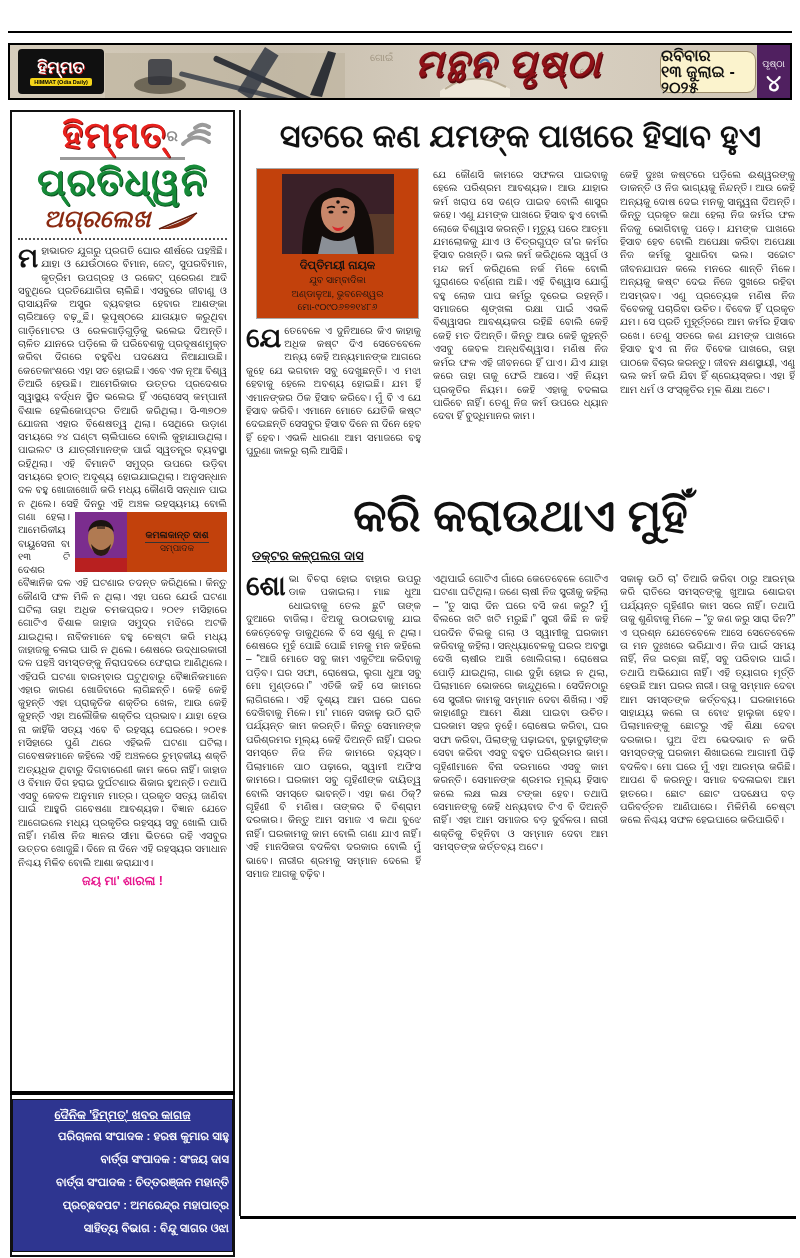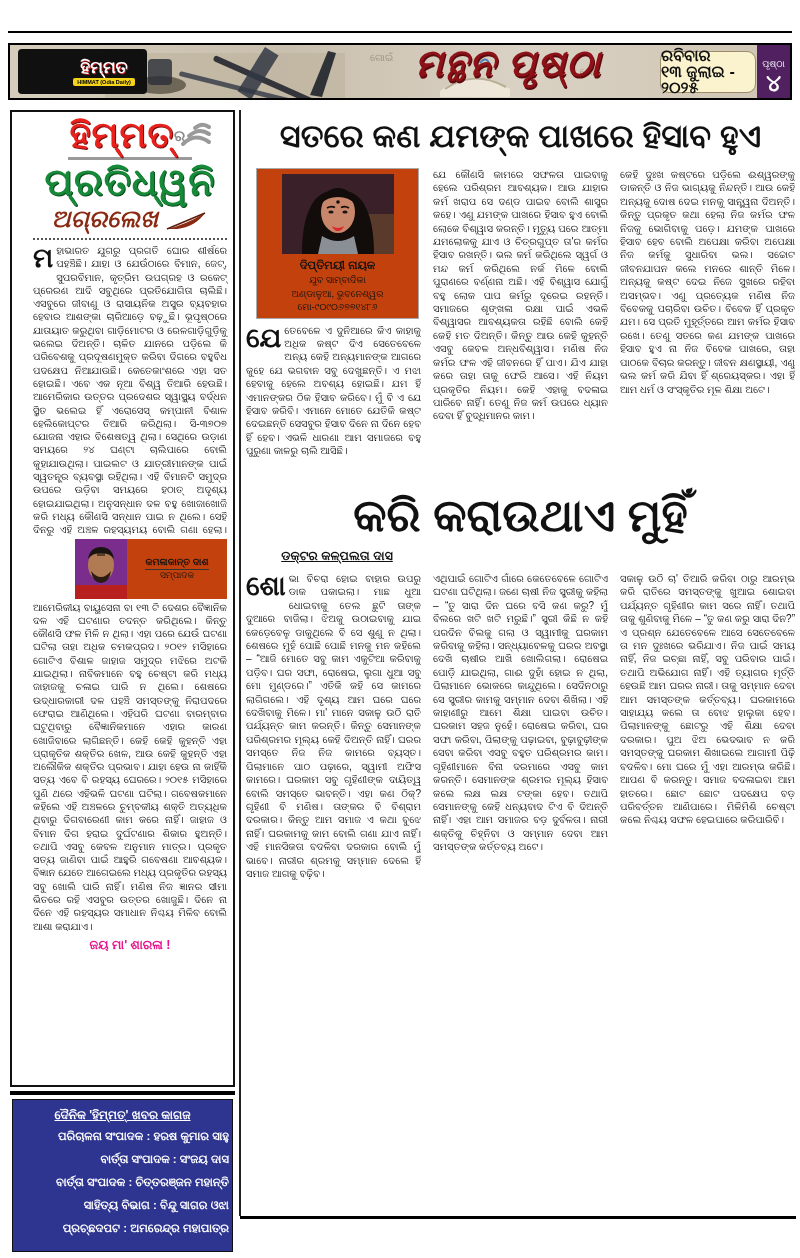--- a/index.html
+++ b/index.html
@@ -5,36 +5,36 @@
   html,body{margin:0;padding:0;background:#fff;}
   #page{position:relative;width:800px;height:1258px;background:#fff;overflow:hidden;
         font-family:"Liberation Sans","DejaVu Sans",sans-serif;color:#111;}
   .abs{position:absolute;}
   
   #top-rule{left:8px;top:31px;width:784px;height:2px;background:#000;}
   #banner{left:8px;top:43px;width:784px;height:57px;border:2px solid #000;box-sizing:border-box;overflow:hidden;
           background:linear-gradient(90deg,#d6cdbc,#c9bfae 35%,#d9d1c3 65%,#cfc5b4);}
   #banner svg.deco{position:absolute;left:0;top:0;}
   #mast-logo{position:absolute;left:8px;top:4px;width:86px;height:45px;background:#101010;border-radius:4px;
-             display:flex;flex-direction:column;align-items:center;justify-content:center;padding-left:43px;}
+             display:flex;flex-direction:column;align-items:center;justify-content:center;}
   #mast-logo .big{color:#fff;font-weight:bold;font-size:17px;line-height:19px;text-shadow:1px 1px 0 #c01818;}
   #mast-logo .strip{margin-top:1px;background:#f4d41a;color:#000;font-size:5.5px;font-weight:bold;
                     padding:1px 4px;border-radius:2px;white-space:nowrap;}
   #mast-title{position:absolute;left:338px;top:0;width:320px;height:38px;display:flex;align-items:center;justify-content:center;
               font-size:38px;font-weight:bold;color:#8e1118;text-shadow:1px 2px 0 #5c0a0e;letter-spacing:1px;font-style:italic;}
   #mast-date{position:absolute;left:650px;top:6px;width:94px;height:40px;background:#fbf3cd;border:1px solid #9c8c6a;
              border-radius:9px;display:flex;flex-direction:column;justify-content:center;
              font-size:16px;font-weight:bold;line-height:16px;}
   #mast-page{position:absolute;right:0;top:0;width:33px;height:62px;background:#502060;color:#fff;
              display:flex;flex-direction:column;align-items:center;justify-content:center;}
   #mast-page .lbl{font-size:9.5px;line-height:13px;}
   #mast-page .num{font-size:23px;font-weight:bold;line-height:26px;}
   
-  #left-box{left:10px;top:110px;width:225px;height:977px;border:2px solid #111;box-sizing:border-box;
-            padding:4px 6px 4px 21px;overflow:hidden;}
+  #left-box{left:10px;top:110px;width:225px;height:1147px;border:2px solid #111;box-sizing:border-box;
+            padding:4px 6px 4px 6px;overflow:hidden;}
   #lc-logo{text-align:center;position:relative;}
   #lc-logo .l1{font-size:36px;font-weight:bold;color:#e8211d;line-height:38px;letter-spacing:1px;
                display:inline-block;border-bottom:3px solid #9a9a9a;padding:0 6px 2px 2px;text-shadow:1px 1px 0 #7c0e0c;}
   #lc-logo .l1 .ra{font-size:15px;color:#8a8a8a;font-weight:bold;vertical-align:6px;text-shadow:none;}
   #lc-logo .wifi{position:absolute;right:14px;top:2px;}
   #lc-logo .l2{font-size:38px;font-weight:bold;color:#168a38;line-height:44px;letter-spacing:1px;text-shadow:1px 1px 0 #0b4d1f;}
   #lc-logo .l3{font-size:24px;font-weight:bold;font-style:italic;color:#8a2a12;line-height:30px;}
   #lc-dots{border-top:2px dotted #555;margin:4px 0 4px 0;}
   #lc-text{font-size:10px;line-height:13.3px;text-align:justify;}
   .dropcap{float:left;font-size:27px;line-height:28px;font-weight:bold;padding:0 3px 0 0;}
@@ -52,21 +52,21 @@
   #v-rule{left:239px;top:110px;width:2px;height:1106px;background:#222;}
   #headline1{left:246px;top:112px;width:549px;text-align:center;font-size:32px;font-weight:bold;line-height:48px;}
   .cols{display:flex;gap:12px;}
   .col{flex:1;font-size:10px;line-height:13.4px;text-align:justify;overflow:hidden;}
   #art1{left:246px;top:168px;width:549px;height:316px;}
   #byline-box{border:1px solid #aaa;margin:0 2px 5px 10px;padding:5px 4px 4px;text-align:center;background:#c2410c;}
   #byline-box .ph{display:block;margin:0 auto 4px;}
   #byline-box .nm{font-size:11.5px;font-weight:bold;line-height:15px;}
   #byline-box .sub{font-size:9.5px;line-height:13.5px;}
   #headline2{left:246px;top:487px;width:549px;text-align:center;font-size:45px;font-weight:bold;line-height:58px;}
-  #author2{left:252px;top:549px;width:170px;text-align:center;font-size:12.5px;font-weight:bold;
+  #author2{left:252px;top:549px;width:170px;text-align:left;font-size:12.5px;font-weight:bold;
            text-decoration:underline;}
   #art2{left:246px;top:572px;width:549px;height:638px;}
   #addr{ text-align:right;font-size:10.5px;line-height:15px;margin-top:4px;}
   #bottom-rule{left:240px;top:1216px;width:556px;height:3px;background:#000;}
 </style>
 </head>
 <body>
 
 <div id="page">
 
@@ -147,22 +147,22 @@
     </div>
   </div>
 
   <div class="abs" id="left-heavy"></div>
 
   <div class="abs" id="staff-box">
     <div class="t">ଦୈନିକ 'ହିମ୍ମତ୍' ଖବର କାଗଜ</div>
     <div class="r">ପରିଚାଳନା ସଂପାଦକ : ହରଷ କୁମାର ସାହୁ</div>
     <div class="r">ବାର୍ତ୍ତା ସଂପାଦକ : ସଂଜୟ ଦାସ</div>
     <div class="r">ବାର୍ତ୍ତା ସଂପାଦକ : ଚିତ୍ତରଞ୍ଜନ ମହାନ୍ତି</div>
+    <div class="r">ପ୍ରଚ୍ଛଦପଟ : ଅମରେନ୍ଦ୍ର ମହାପାତ୍ର</div>
     <div class="r">ସାହିତ୍ୟ ବିଭାଗ : ବିନ୍ଦୁ ସାଗର ଓଝା</div>
-    <div class="r">ପ୍ରଚ୍ଛଦପଟ : ଅମରେନ୍ଦ୍ର ମହାପାତ୍ର</div>
   </div>
 
   <div class="abs" id="v-rule"></div>
 
   <div class="abs" id="headline1">ସତରେ କଣ ଯମଙ୍କ ପାଖରେ ହିସାବ ହୁଏ</div>
 
   <div class="abs cols" id="art1">
     <div class="col">
       <div id="byline-box">
         <svg class="ph" width="112" height="80" viewBox="0 0 112 80">

